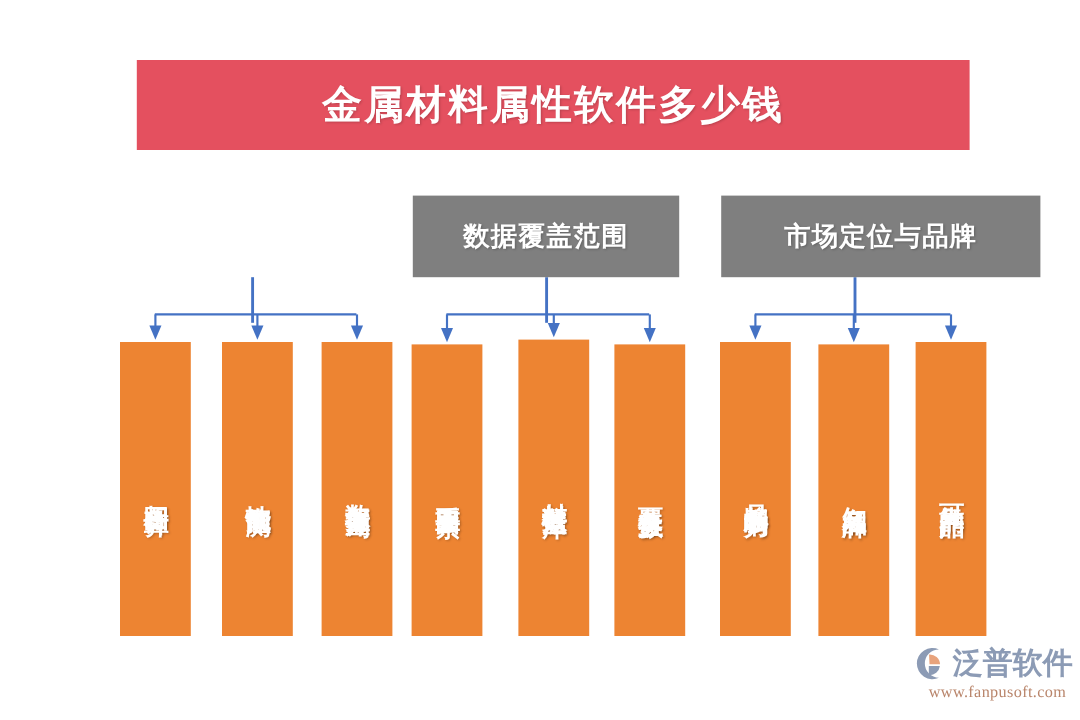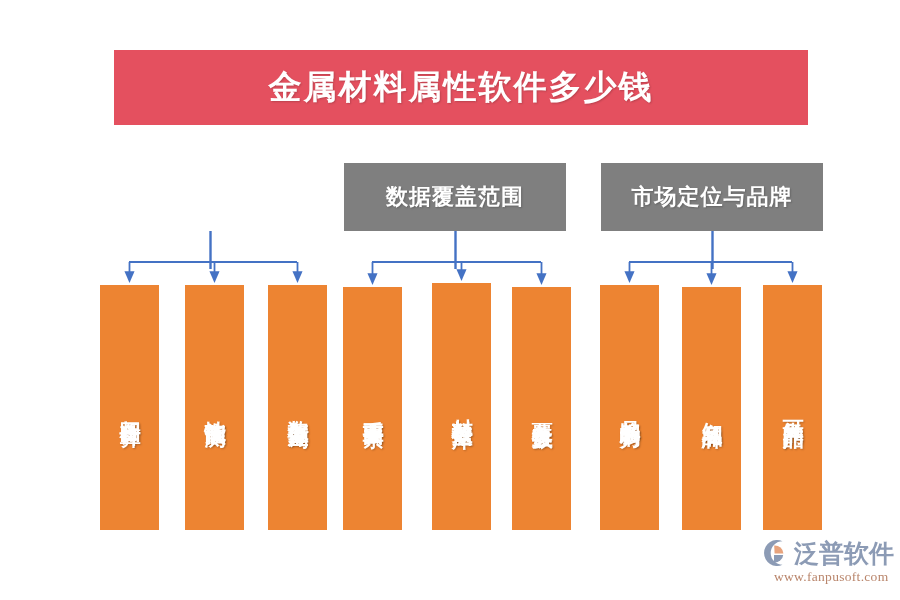--- a/index.html
+++ b/index.html
@@ -43,21 +43,21 @@
   .cat-box .cat-text {
     color: #ffffff;
     font-size: 22px;
     font-weight: bold;
     letter-spacing: 1px;
     text-shadow: 1px 1px 2px rgba(0,0,0,0.22);
     white-space: nowrap;
   }
   #cat-0 { left: 103px; width: 215px; }
   #cat-1 { left: 344px; width: 222px; }
-  #cat-2 { left: 601px; width: 222px; }
+  #cat-2 { left: 601px; width: 266px; }
 
   
   .leaf-box {
     position: absolute;
     background: #ED8432;
     bottom: 70px;           
     width: 59px;
     display: flex;
     align-items: center;
     justify-content: center;

